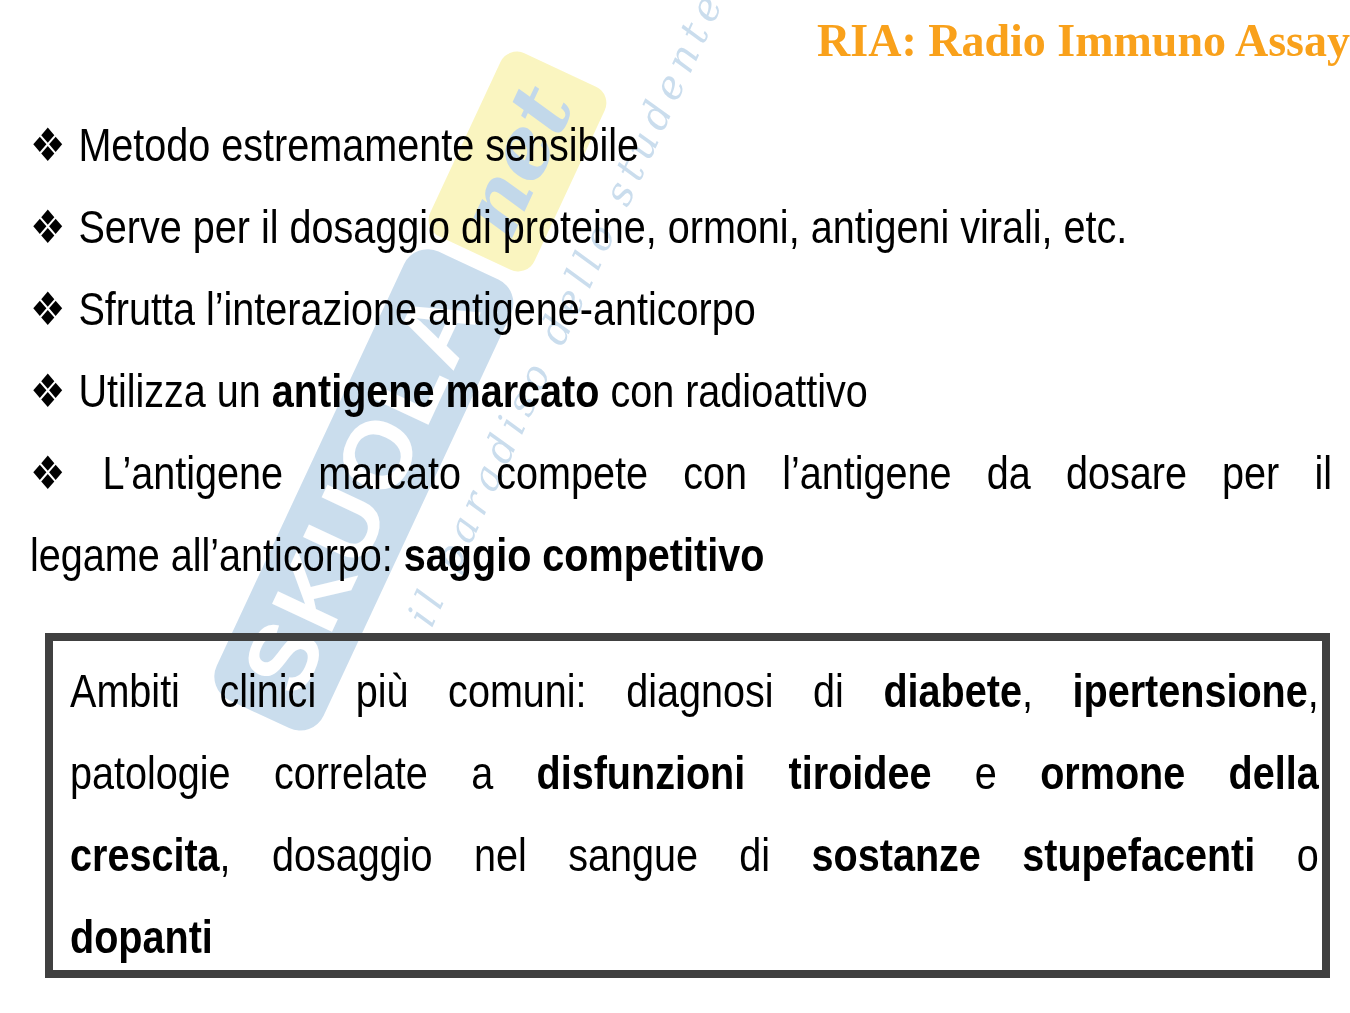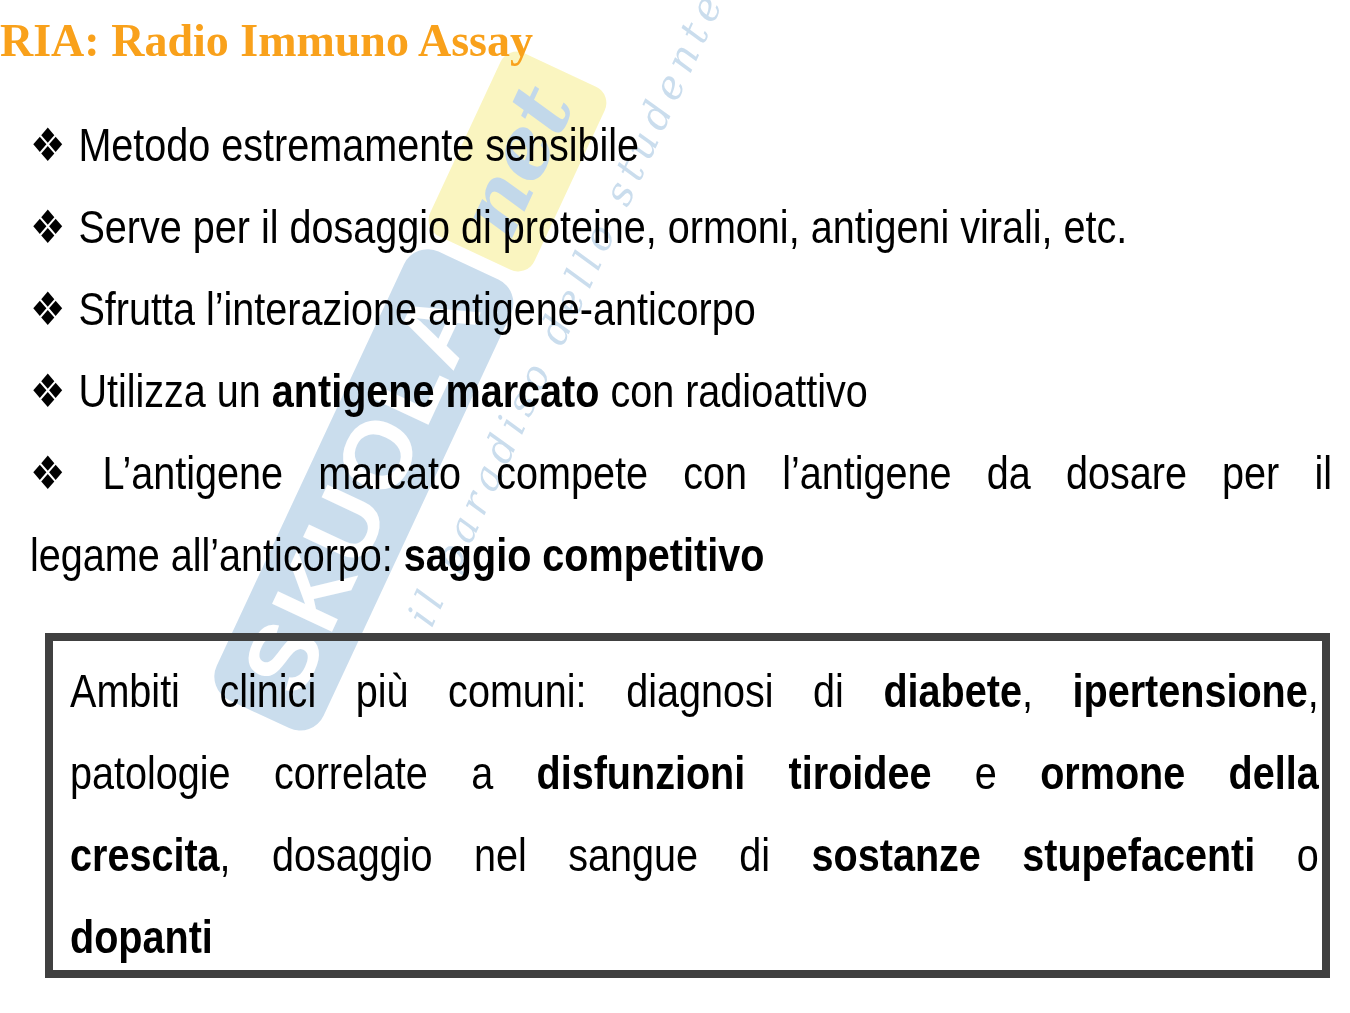--- a/index.html
+++ b/index.html
@@ -49,21 +49,21 @@
     font-style: italic;
     font-size: 40px;
     letter-spacing: 7px;
   }
 
   
   .content { position: absolute; inset: 0; z-index: 1; }
 
   .page-title {
     margin-top: 14px;
-    text-align: left;
+    text-align: right;
     font-family: "Liberation Serif", serif;
     font-weight: bold;
     font-size: 46px;
     color: #F9A11B;
   }
 
   .scale-wrap {
     position: absolute;
     left: 30px; top: 104px;
     width: 1514px;

